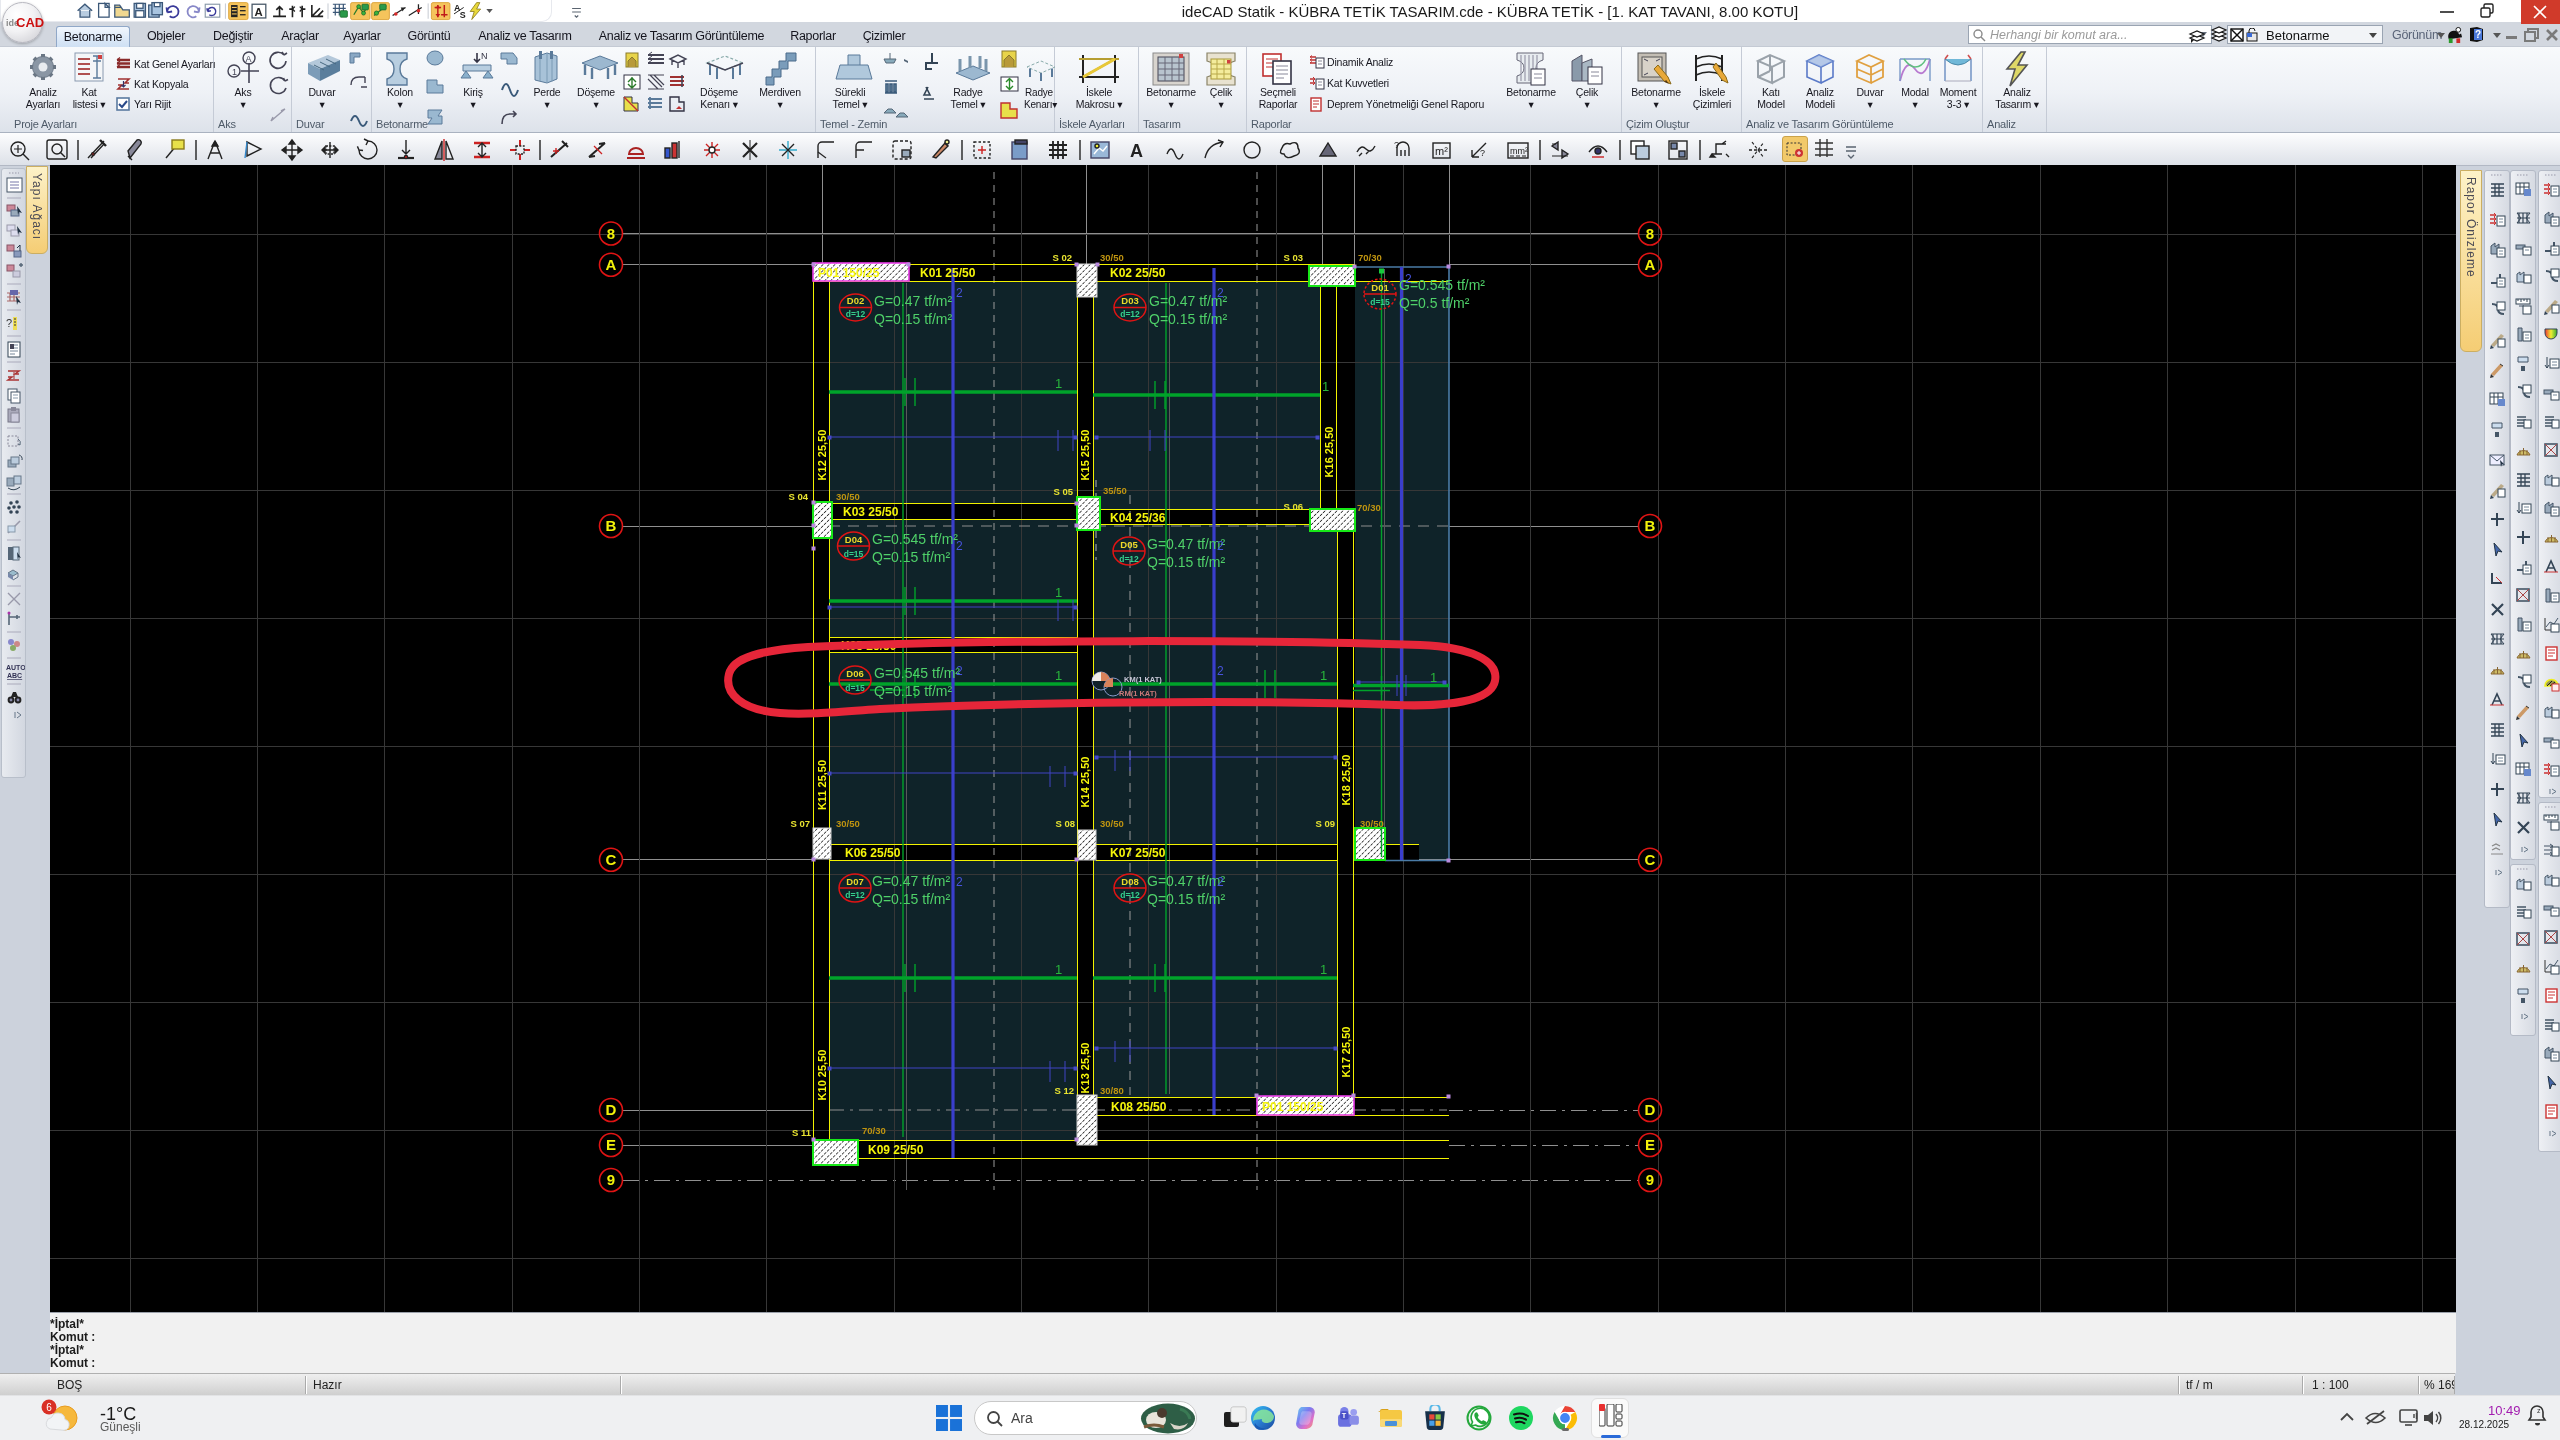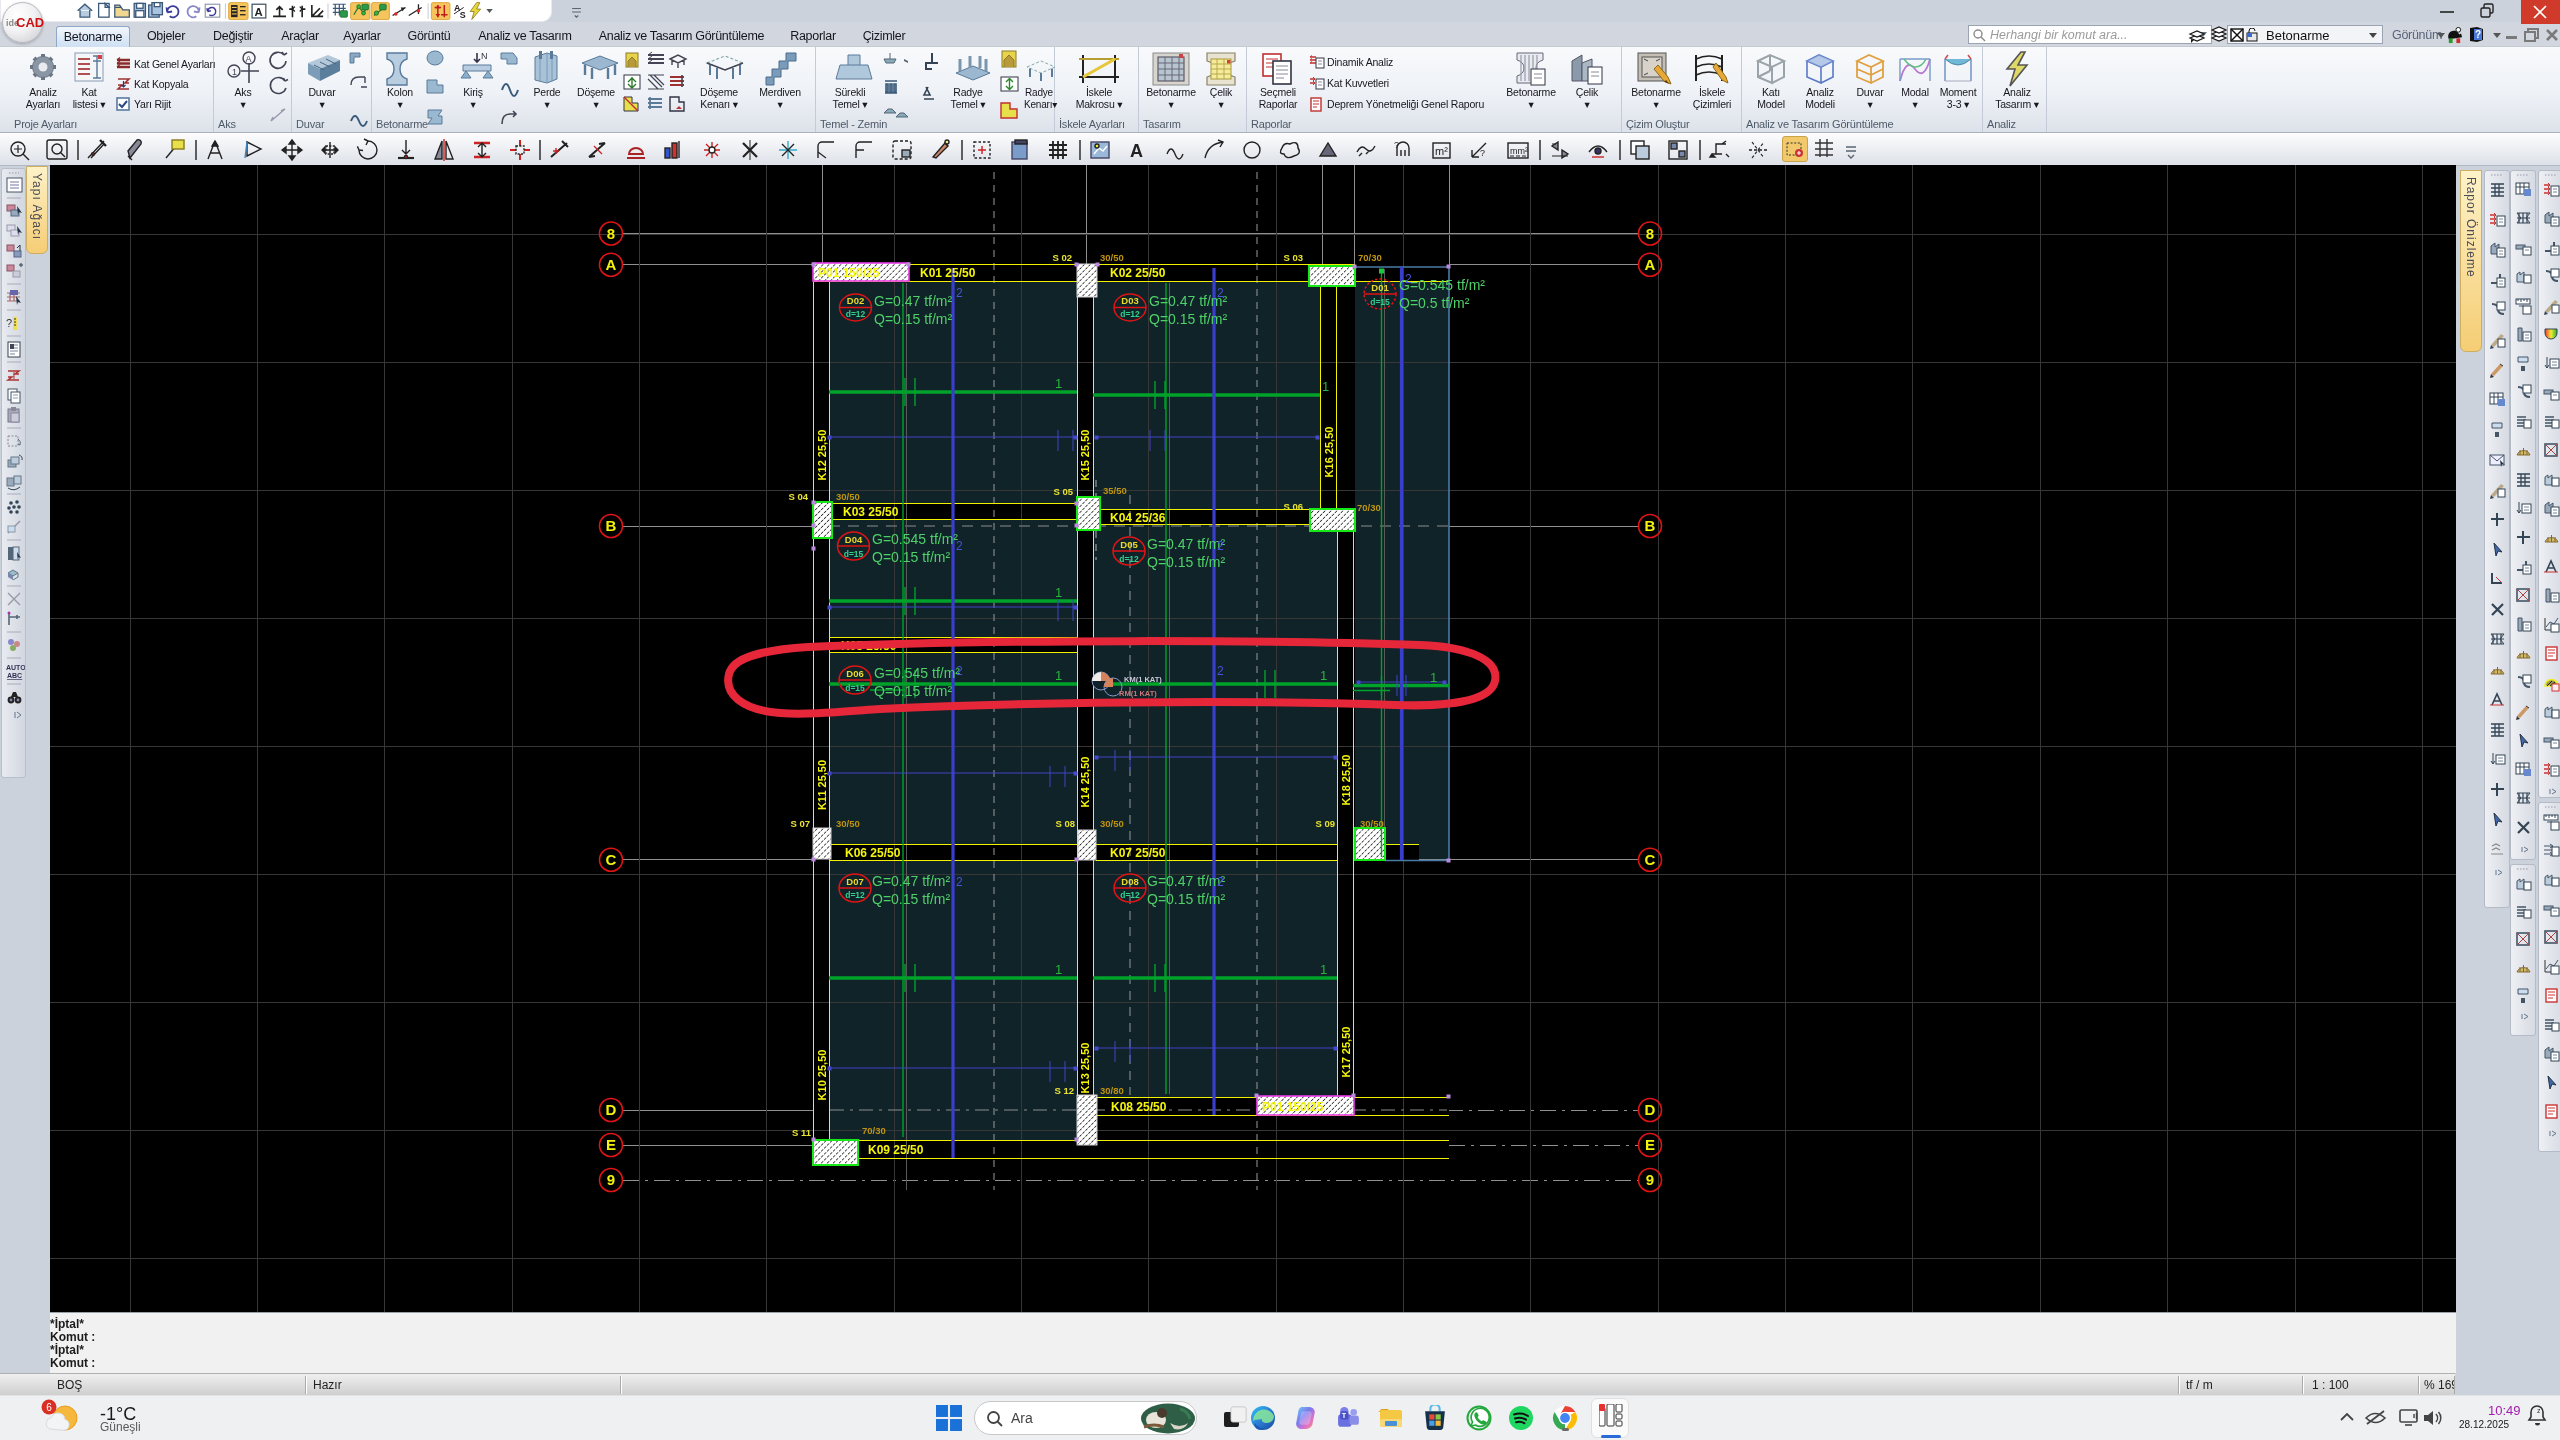--- a/index.html
+++ b/index.html
@@ -32,20 +32,23 @@
 #cmdarea{left:50px;top:1312px;width:2406px;height:61px;background:#f1f1f1;border-top:1px solid #9aa0aa;font-size:12px;font-weight:bold;color:#1c1c1c;line-height:13px;padding:5px 0 0 0px}
 #statusbar{left:0;top:1373px;width:2455px;height:22px;background:linear-gradient(#efefef,#cfcfcf);border-top:1px solid #b0b0b0;font-size:12px;color:#222;overflow:hidden}
 #statusbar span{white-space:nowrap}
 .ssep{position:absolute;top:2px;width:1px;height:18px;background:#aaa;box-shadow:1px 0 0 #fff}
 #taskbar{left:0;top:1395px;width:2560px;height:45px;background:#eff0f2;border-top:1px solid #e2e3e5}
 .tb-ic{position:absolute;top:9px;width:26px;height:26px}
 svg{display:block}
 </style></head>
 <body>
 <div id="root">
+  <div class="abs" id="titlebar">
+      <div class="abs" id="title-text">ideCAD Statik - KÜBRA TETİK TASARIM.cde - KÜBRA TETİK - [1. KAT TAVANI,  8.00 KOTU]</div>
+    </div>
   <div class="abs" id="tabrow"></div>
   <div class="abs" id="qat"></div>
   <svg class="abs" style="left:52px;top:1px;z-index:8" width="468" height="21" viewBox="0 0 520 26">
     <g fill="none" stroke="#3c5878" stroke-width="1.6">
       <path d="M2 12 L11 4 L20 12 M5 11 V20 H17 V11" fill="#b8cce0"></path>
       <rect x="28" y="3" width="13" height="17" fill="#fff"></rect>
         <path d="M36 3 l5 5 h-5 z" fill="#d8e4f0"></path>
       <path d="M48 8 h8 l2 3 h8 v9 h-18 z M48 8 v-3 h6 l2 3" fill="#f0d890"></path>
       <rect x="72" y="3" width="14" height="17" fill="#a8c4e0"></rect>
         <rect x="75" y="3" width="8" height="6" fill="#fff"></rect>

